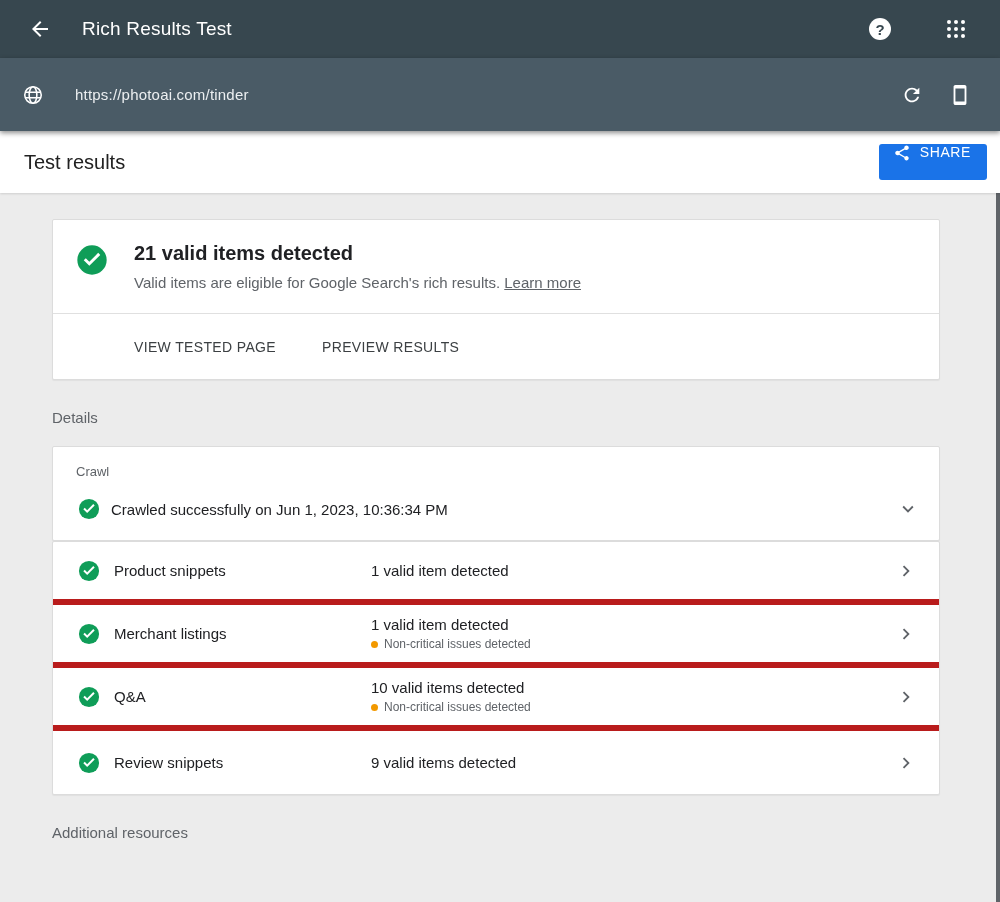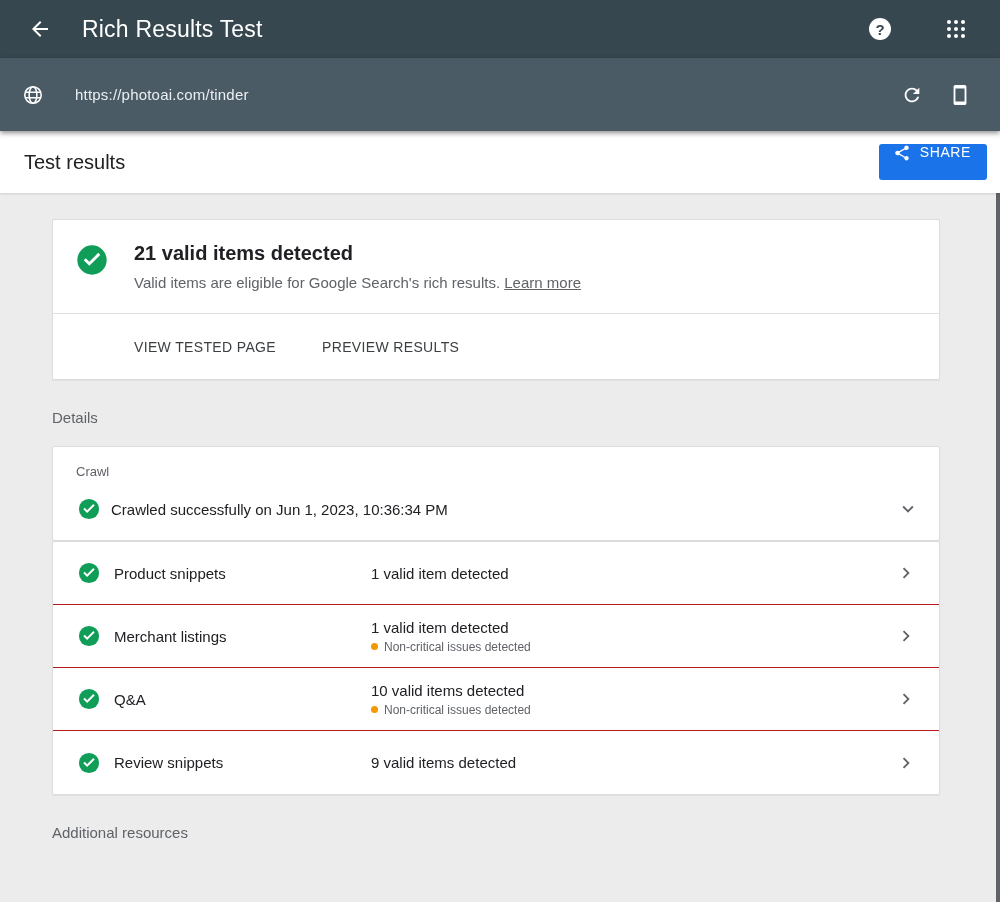--- a/index.html
+++ b/index.html
@@ -18,21 +18,21 @@
     align-items: center;
     padding: 0 20px;
     color: #fff;
   }
   .icon-btn {
     width: 40px; height: 40px;
     display: flex; align-items: center; justify-content: center;
     cursor: pointer; flex: none;
   }
   .app-bar .title {
-    font-size: 23px;
+    font-size: 19px;
     letter-spacing: .2px;
     margin-left: 22px;
     color: #fff;
     font-weight: 400;
   }
   .app-bar .spacer { flex: 1; }
   .help-circle {
     width: 22px; height: 22px; border-radius: 50%;
     background: #fff; color: #37474F;
     font-size: 15px; font-weight: bold;
@@ -176,21 +176,21 @@
   .chev { width: 22px; height: 22px; flex: none; }
 
   
   .sd-row {
     height: 63px;
     display: flex;
     align-items: center;
     padding: 0 22px 0 25px;
     cursor: pointer;
   }
-  .sd-row:not(:last-child) { border-bottom: 1px solid #b91c1c; }
+  .sd-row:not(:last-child) { border-bottom: 6px solid #b91c1c; }
   .sd-row .check-sm { margin-right: 14px; }
   .sd-name {
     width: 257px;
     font-size: 15px;
     color: #202124;
     flex: none;
   }
   .sd-status { flex: 1; }
   .sd-status-main { font-size: 15px; color: #202124; }
   .sd-warning {

